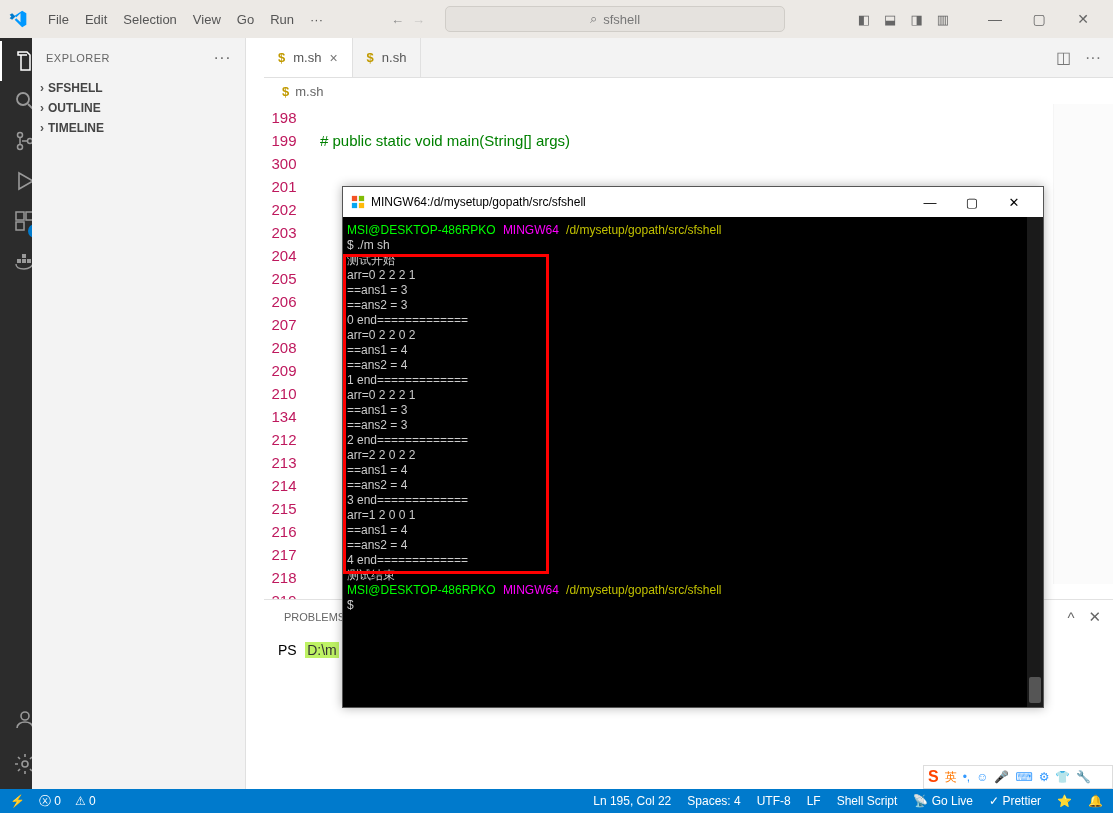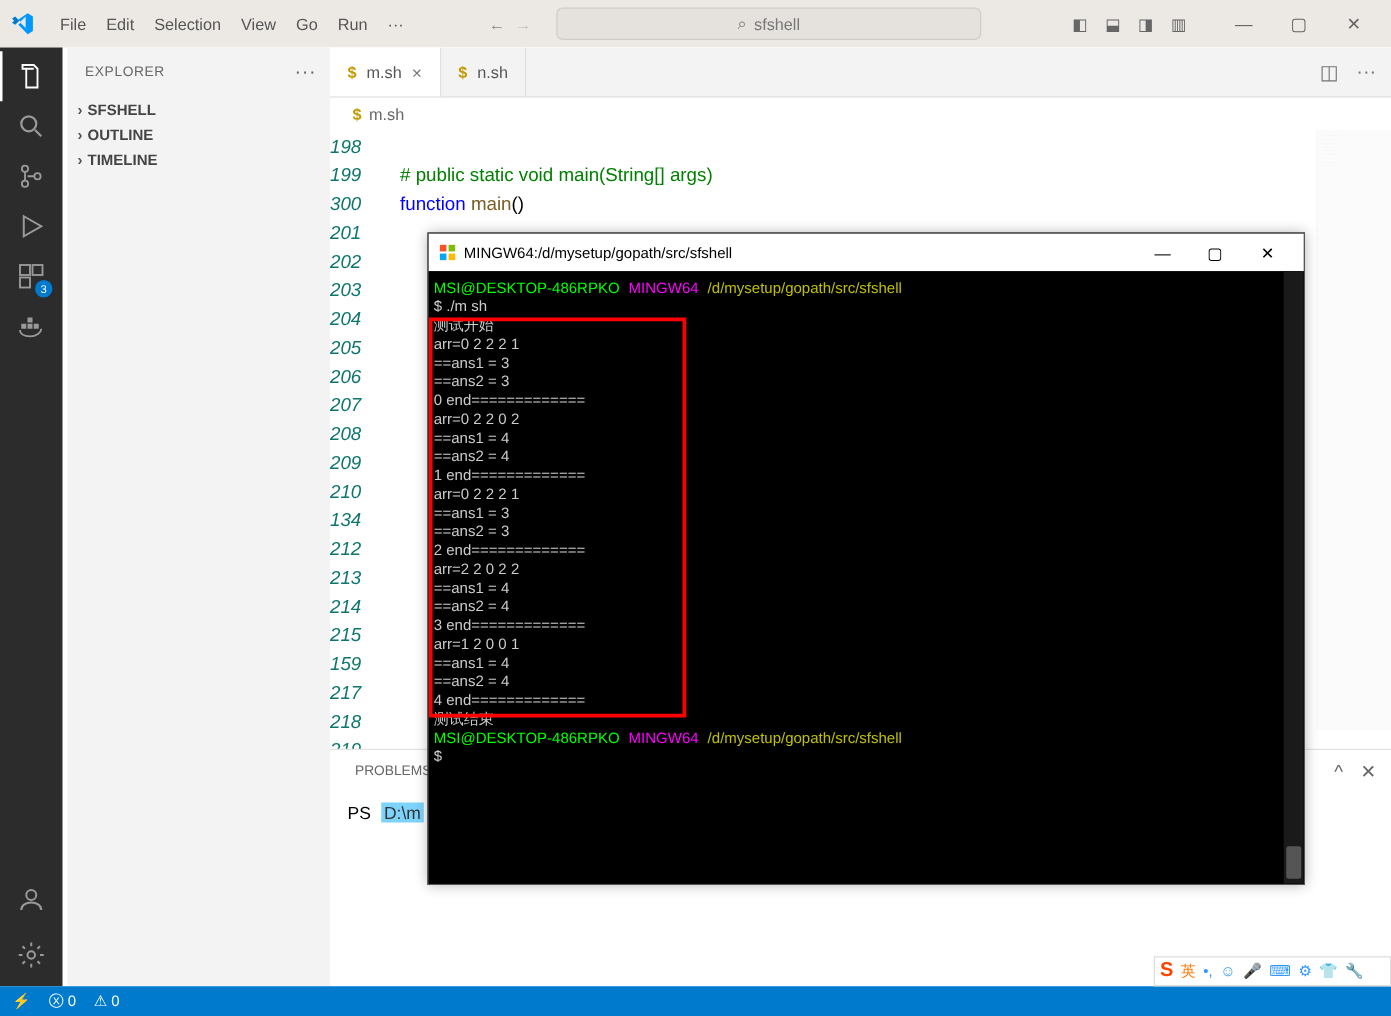--- a/index.html
+++ b/index.html
@@ -17,55 +17,55 @@
 
 
 .activity-bar { position: absolute; left: 0; top: 38px; width: 50px; bottom: 24px; background: #2c2c2c; display: flex; flex-direction: column; align-items: center; padding-top: 8px; gap: 10px; }
 .activity-bar .act-icon { width: 30px; height: 30px; display: flex; align-items: center; justify-content: center; color: #999; position: relative; cursor: pointer; }
 .activity-bar .act-icon.active { color: #fff; }
 .activity-bar .act-icon.active::before { content: ''; position: absolute; left: -10px; top: -5px; bottom: -5px; width: 2px; background: #fff; }
 .activity-bar .bottom-icons { margin-top: auto; margin-bottom: 10px; display: flex; flex-direction: column; gap: 14px; align-items: center; }
 .badge { position: absolute; bottom: -2px; right: -2px; background: #007acc; color: #fff; border-radius: 50%; width: 14px; height: 14px; font-size: 9px; display: flex; align-items: center; justify-content: center; }
 
 
-.sidebar { position: absolute; left: 54px; top: 38px; width: 214px; bottom: 24px; background: #f3f3f3; border-right: 1px solid #e0e0e0; }
+.sidebar { position: absolute; left: 32px; top: 38px; width: 214px; bottom: 24px; background: #f3f3f3; border-right: 1px solid #e0e0e0; }
 .sidebar-header { height: 40px; display: flex; align-items: center; padding: 0 14px; font-size: 11px; color: #666; letter-spacing: 0.5px; }
 .sidebar-header .dots { margin-left: auto; font-size: 16px; }
 .sidebar-section { padding: 3px 0 3px 8px; font-size: 12px; font-weight: 700; color: #444; display: flex; align-items: center; gap: 4px; cursor: pointer; }
 .sidebar-section .chev { font-size: 12px; color: #555; }
 
 
 .editor-area { position: absolute; left: 264px; top: 38px; right: 0; bottom: 24px; background: #fff; display: flex; flex-direction: column; }
 .tabs-row { height: 40px; background: #f3f3f3; display: flex; align-items: stretch; border-bottom: 1px solid #e0e0e0; }
 .tab { padding: 0 14px; display: flex; align-items: center; gap: 8px; font-size: 13px; color: #555; border-right: 1px solid #e0e0e0; cursor: pointer; position: relative; }
 .tab.active { background: #fff; }
 .tab .dollar { color: #c19a00; font-weight: bold; }
 .tab .close-x { color: #777; font-size: 14px; }
 .tabs-right { margin-left: auto; padding: 0 12px; display: flex; align-items: center; gap: 14px; color: #777; }
 .breadcrumb { height: 26px; padding: 0 18px; display: flex; align-items: center; font-size: 13px; color: #666; gap: 6px; }
 .breadcrumb .dollar { color: #c19a00; font-weight: bold; }
 
 .code-body { flex: 1; display: flex; position: relative; overflow: hidden; font-family: Consolas, monospace; font-size: 15px; }
-.gutter { width: 56px; text-align: left; color: #0f766e; padding-right: 16px; line-height: 23px; padding-top: 2px; font-style: italic; }
+.gutter { width: 56px; text-align: center; color: #be185d; padding-right: 16px; line-height: 23px; padding-top: 2px; }
 .code-lines { flex: 1; line-height: 23px; padding-top: 2px; }
 .code-lines .c-comment { color: #008000; text-align: center; }
 .code-lines .c-kw { color: #0000ff; }
 .code-lines .c-fn { color: #795e26; }
 
 .minimap { position: absolute; right: 0; top: 0; width: 60px; height: 480px; background: linear-gradient(#f8f8f8, #f8f8f8); opacity: 0.55; border-left: 1px solid #eee; }
 .minimap-content { padding: 4px; font-size: 2px; line-height: 3px; color: #6080c0; word-break: break-all; }
 
 
 .panel { height: 190px; border-top: 1px solid #e2e2e2; background: #fff; display: flex; flex-direction: column; }
 .panel-tabs { height: 34px; display: flex; align-items: center; padding: 0 12px; font-size: 11px; color: #666; }
 .panel-tabs .ptab { padding: 6px 8px; }
 .panel-right { margin-left: auto; display: flex; gap: 14px; align-items: center; font-size: 15px; }
 .panel-content { flex: 1; padding: 8px 14px; font-family: Consolas, monospace; font-size: 14px; color: #333; }
 .panel-content .ps { color: #000; }
-.panel-content .path { background: #7dd3fc; padding: 0 2px; }
+.panel-content .path { background: #bef264; padding: 0 2px; }
 
 
 .status-bar { position: absolute; left: 0; right: 0; bottom: 0; height: 24px; background: #007acc; color: #fff; display: flex; align-items: center; font-size: 12px; padding: 0 10px; gap: 14px; }
 .status-bar .right { margin-left: auto; display: flex; gap: 16px; align-items: center; }
 
 
 .terminal-window { position: absolute; left: 342px; top: 186px; width: 702px; height: 522px; background: #000; border: 1px solid #555; box-shadow: 0 0 10px rgba(0,0,0,0.3); display: flex; flex-direction: column; z-index: 100; }
 .term-titlebar { height: 30px; background: #fff; color: #000; display: flex; align-items: center; padding: 0 8px; font-size: 12px; gap: 6px; }
 .term-titlebar .term-logo { width: 14px; height: 14px; }
 .term-titlebar .term-controls { margin-left: auto; display: flex; gap: 0; }
@@ -232,29 +232,28 @@
         <div>206</div>
         <div>207</div>
         <div>208</div>
         <div>209</div>
         <div>210</div>
         <div>134</div>
         <div>212</div>
         <div>213</div>
         <div>214</div>
         <div>215</div>
-        <div>159</div>
+        <div>216</div>
         <div>217</div>
         <div>218</div>
         <div>219</div>
       </div>
     <div class="code-lines">
       <div>&nbsp;</div>
       <div><span class="c-comment"># public static void main(String[] args)</span></div>
-      <div><span class="c-kw">function</span> <span class="c-fn">main</span><span>()</span></div>
     </div>
     <div class="minimap">
         <div class="minimap-content">······ ···· ·· ·····<br>·· ··· ···· ·· ·····<br>···· ·· ···· ··<br>·· ···· ·· ····<br>···· ·· ··· ·····<br>·· ··· ···· ·· ··<br>···· ·· ·· ····<br>··· ·· ···· ·· ··<br>···· ·· ···</div>
       </div>
   </div>
   <div class="panel">
     <div class="panel-tabs">
       <span class="ptab">PROBLEMS</span>
       <div class="panel-right">
         <span>^</span>
@@ -264,20 +263,31 @@
     <div class="panel-content">
       <span class="ps">PS</span> <span class="path">D:\m</span>
     </div>
   </div>
 </div>
 
 <div class="status-bar">
   <span>⚡</span>
   <span>ⓧ <span>0</span></span>
   <span>⚠ <span>0</span></span>
+  <div class="right">
+    <span>Ln 195, Col 22</span>
+    <span>Spaces: 4</span>
+    <span>UTF-8</span>
+    <span>LF</span>
+    <span>Shell Script</span>
+    <span>📡 <span>Go Live</span></span>
+    <span>✓ <span>Prettier</span></span>
+    <span>⭐</span>
+    <span>🔔</span>
+  </div>
 </div>
 
 <div class="terminal-window">
   <div class="term-titlebar">
     <svg class="term-logo" viewBox="0 0 16 16">
         <rect x="1" y="1" width="6" height="6" fill="#f35325"></rect>
         <rect x="9" y="1" width="6" height="6" fill="#81bc06"></rect>
         <rect x="1" y="9" width="6" height="6" fill="#05a6f0"></rect>
         <rect x="9" y="9" width="6" height="6" fill="#ffba08"></rect>
       </svg>

